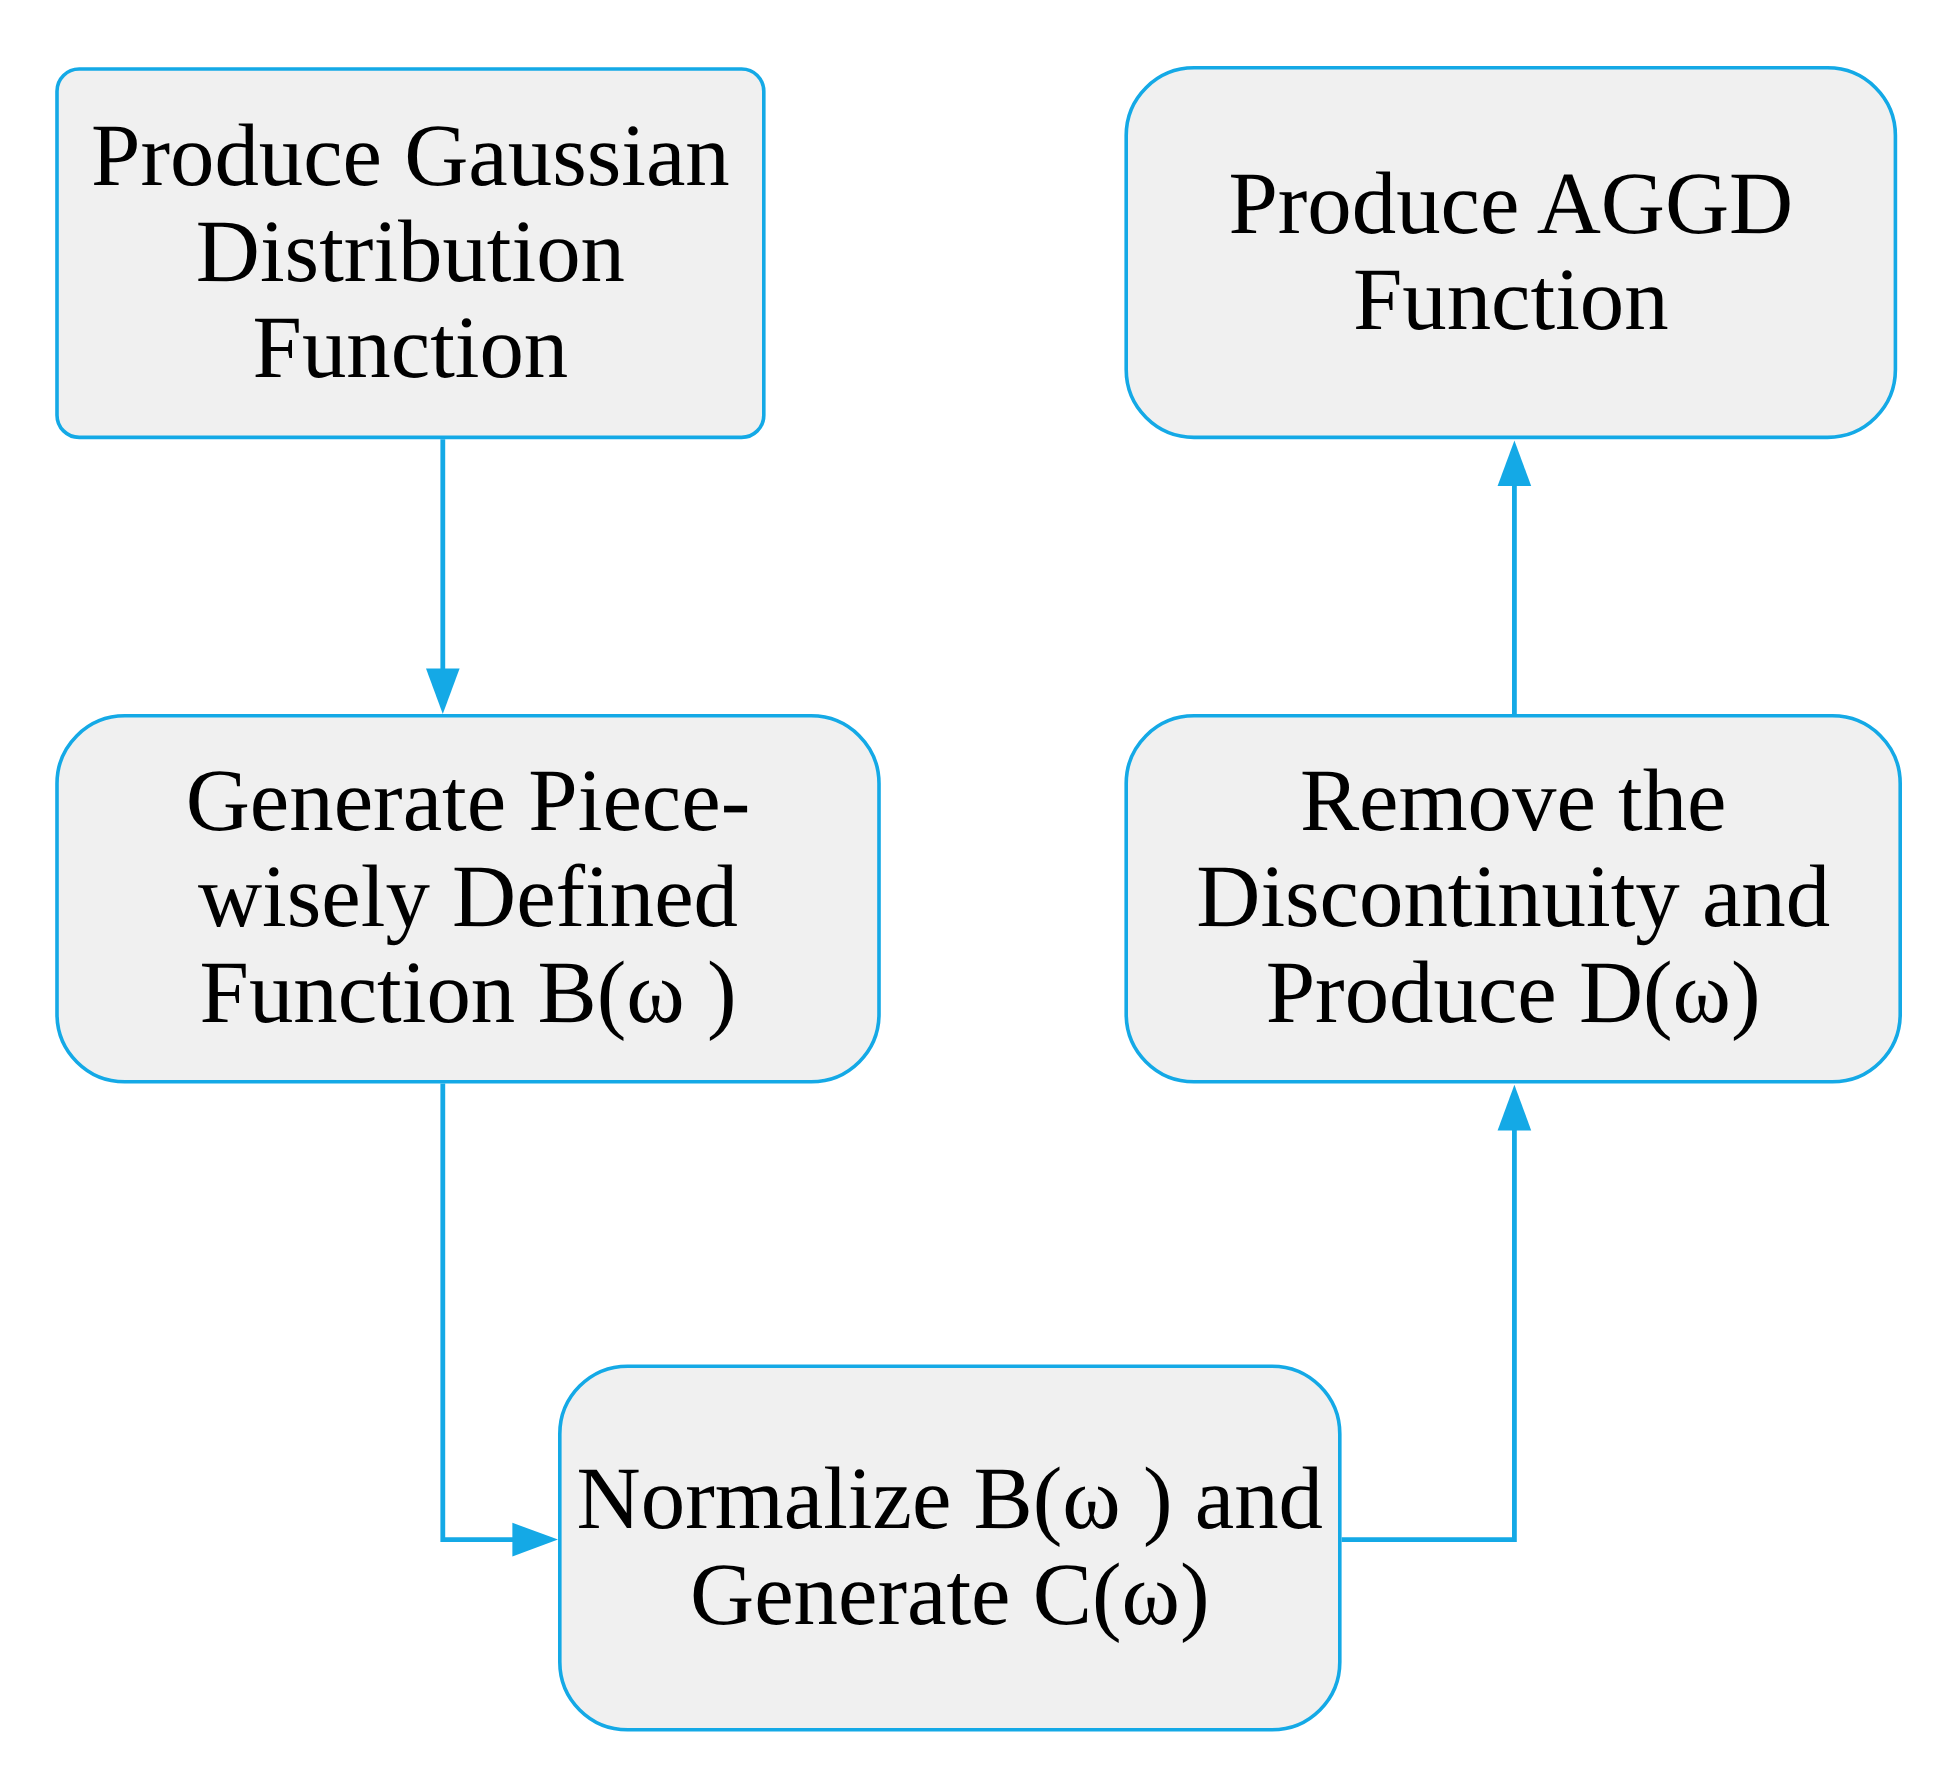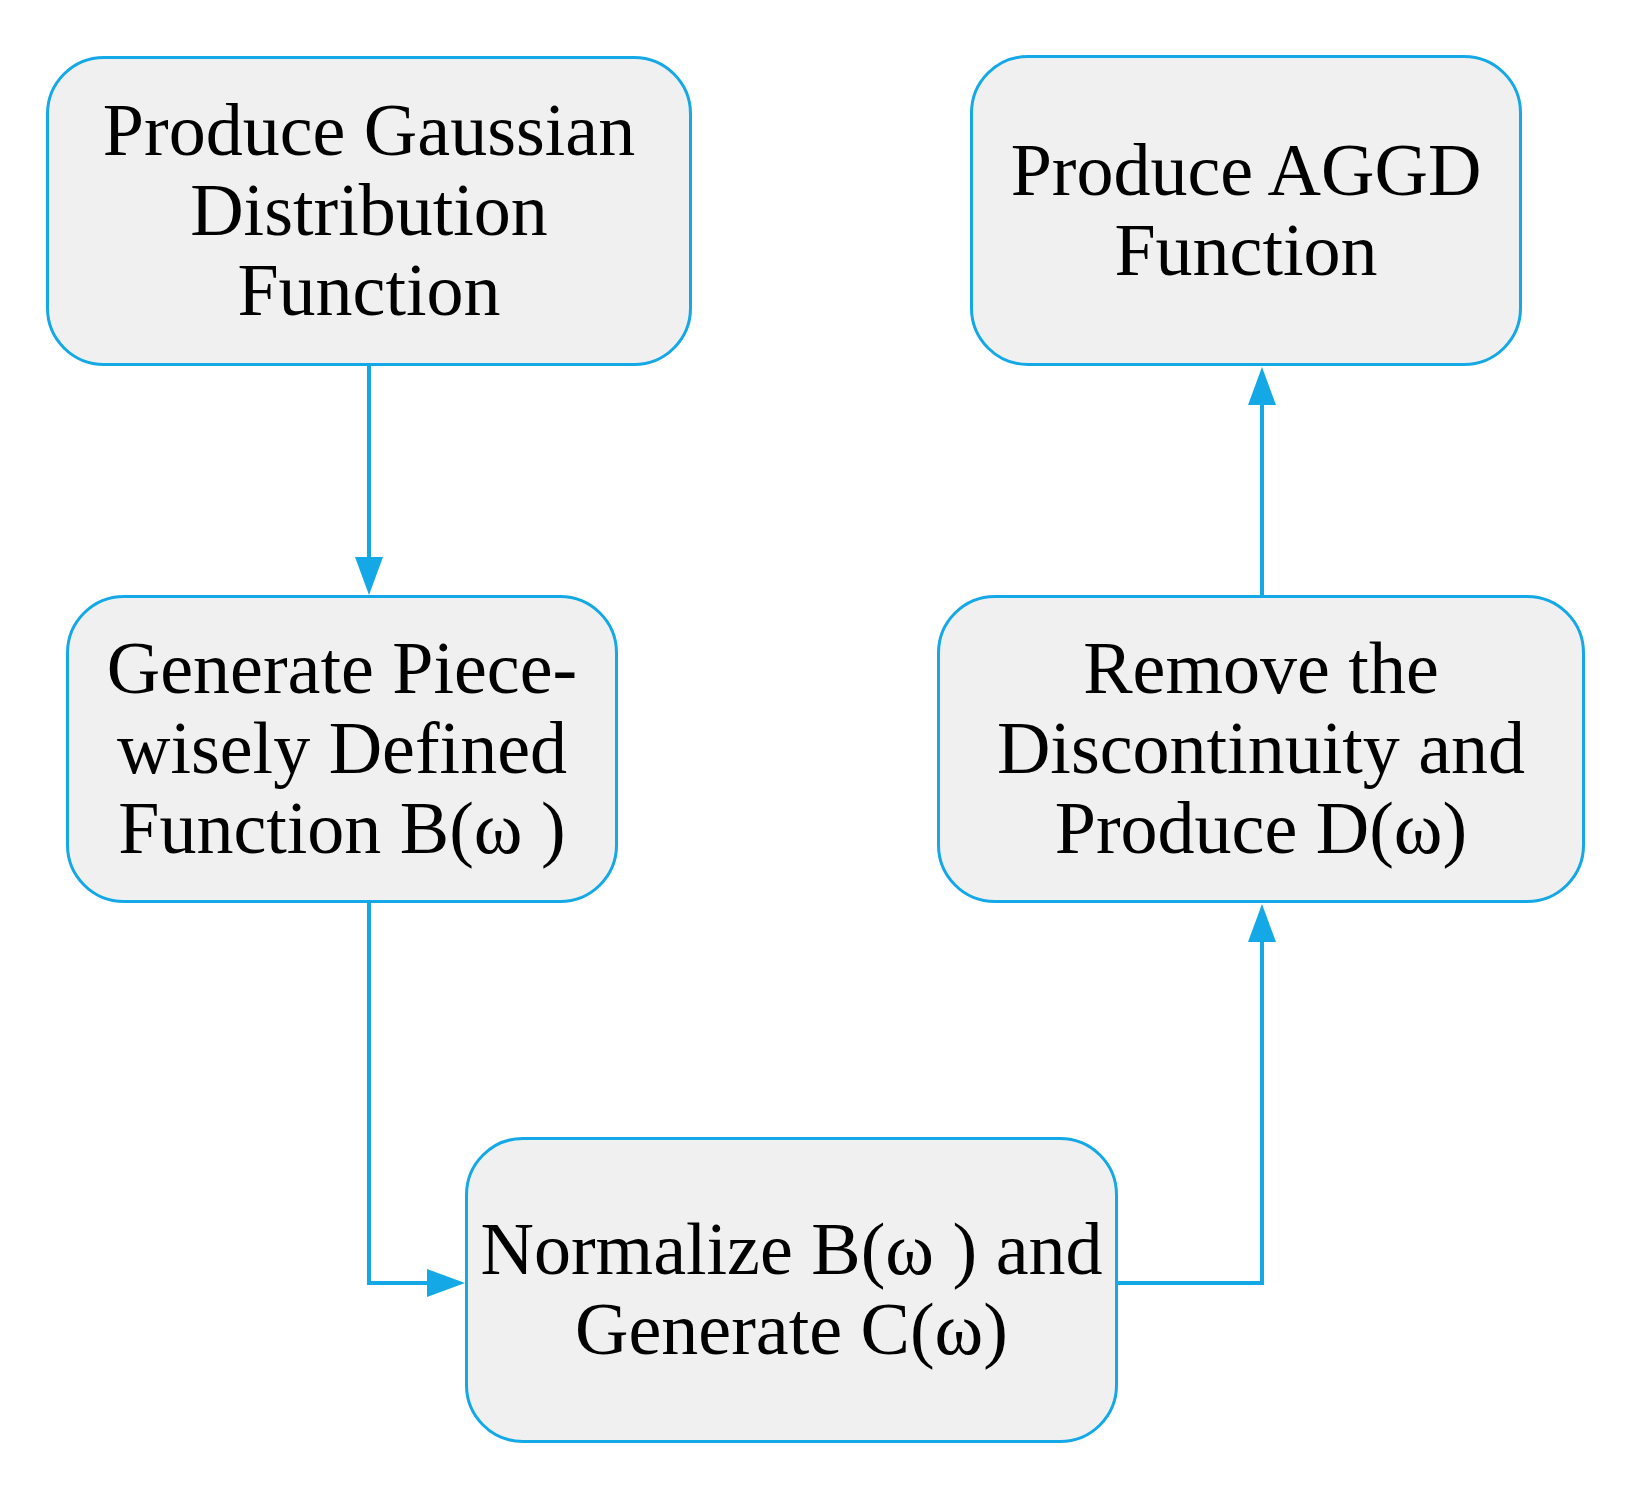--- a/index.html
+++ b/index.html
@@ -73,41 +73,41 @@
       <polyline points="1118,1283 1262,1283 1262,940"></polyline>
       <polygon points="1248,942 1276,942 1262,904"></polygon>
     </g>
 
     <g>
       <line x1="1262" y1="595" x2="1262" y2="403"></line>
       <polygon points="1248,405 1276,405 1262,367"></polygon>
     </g>
   </svg>
 
-  <div class="node" style="left:46px; top:56px; width:646px; height:310px;">
+  <div class="node" style="left:46px; top:56px; width:592px; height:310px;border-radius:20px;">
     <span class="node-text">Produce Gaussian
 Distribution
 Function</span>
   </div>
 
-  <div class="node" style="left:46px; top:595px; width:552px; height:308px;margin-left:20px;">
+  <div class="node" style="left:46px; top:595px; width:688px; height:308px;">
     <span class="node-text">Generate Piece-
 wisely Defined
 Function B(ω )</span>
   </div>
 
   <div class="node" style="left:937px; top:595px; width:648px; height:308px;">
     <span class="node-text">Remove the
 Discontinuity and
 Produce D(ω)</span>
   </div>
 
   <div class="node" style="left:465px; top:1137px; width:653px; height:306px;">
     <span class="node-text">Normalize B(ω ) and
 Generate C(ω)</span>
   </div>
 
-  <div class="node" style="left:937px; top:55px; width:552px; height:311px;margin-left:33px;">
+  <div class="node" style="left:937px; top:55px; width:644px; height:311px;">
     <span class="node-text">Produce AGGD
 Function</span>
   </div>
 
 </div>
 
 </body></html>

